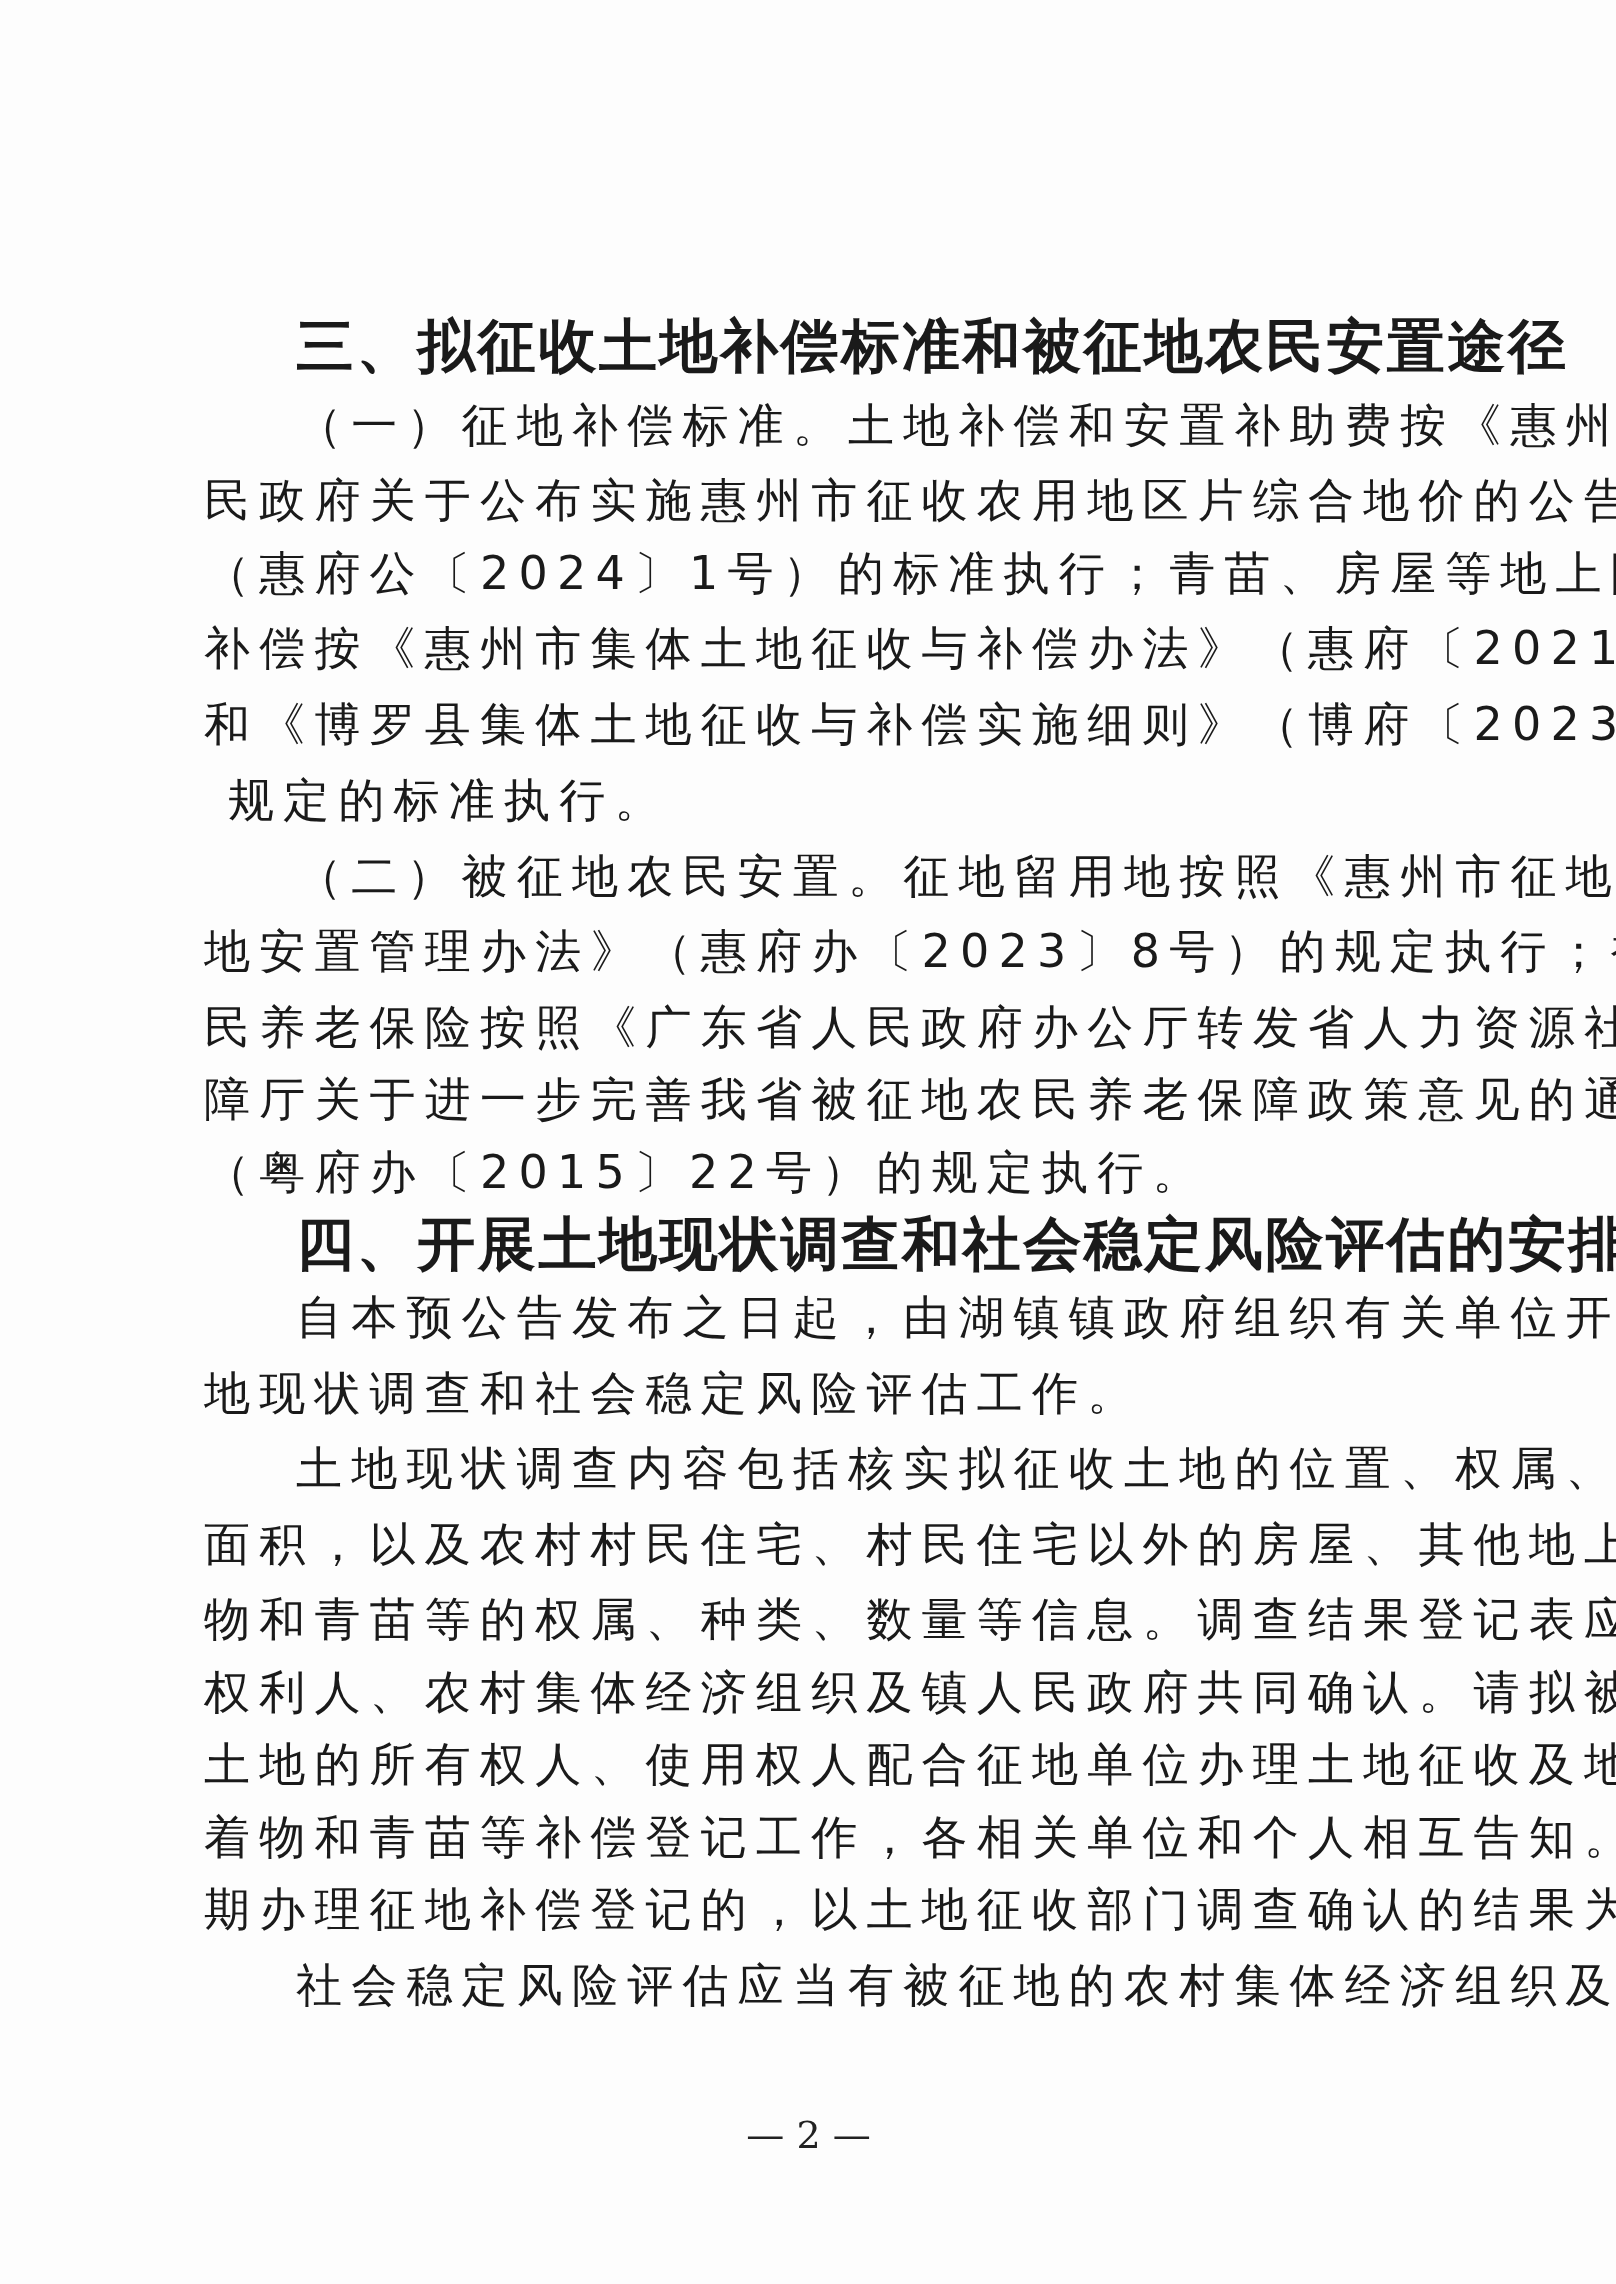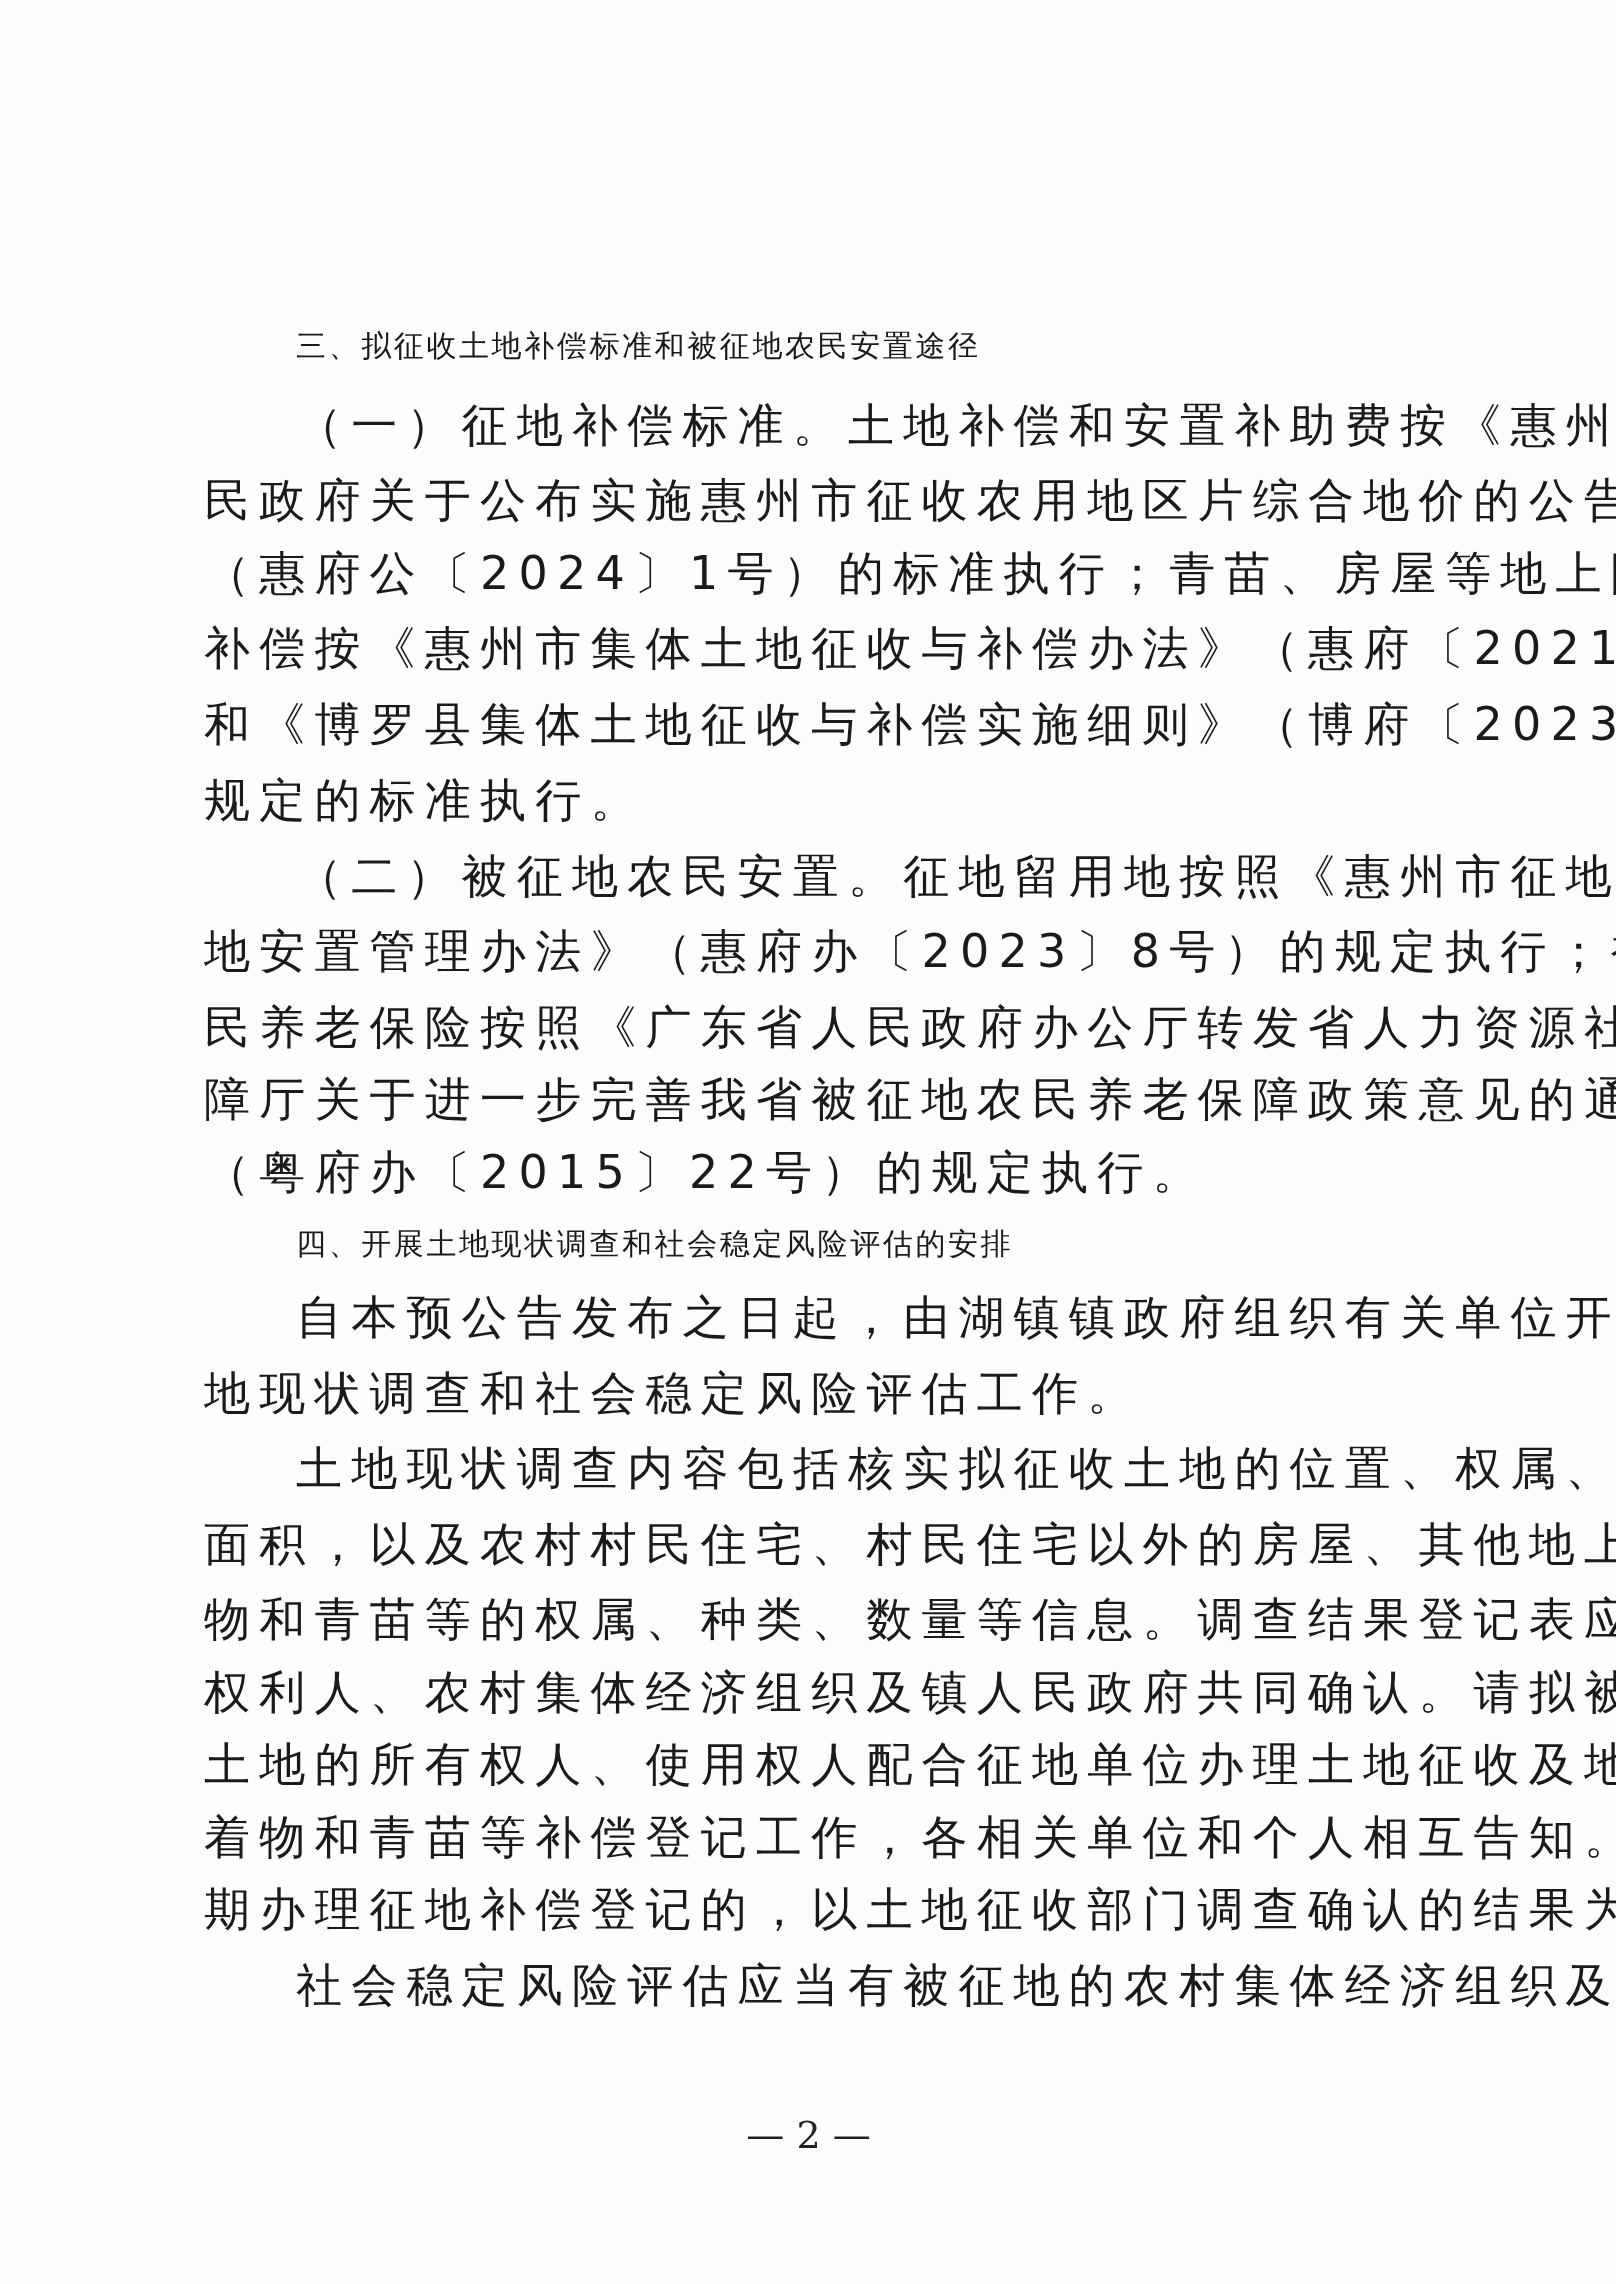--- a/index.html
+++ b/index.html
@@ -32,23 +32,23 @@
     white-space: nowrap;
     letter-spacing: 9.2px;
     overflow: visible;
   }
   .line.just {
     text-align: justify;
     text-align-last: justify;
   }
   .indent { left: 296px; width: 1132px; }
   .heading {
-    font-weight: normal;
+    font-weight: bold;
     letter-spacing: 2.6px;
-    font-size: 30px;
+    font-size: 58px;
   }
   .footer {
     position: absolute;
     left: 0;
     width: 1617px;
     top: 2113px;
     text-align: center;
     font-family: "DejaVu Serif", "Liberation Serif", serif;
     font-size: 38px;
     color: #222;
@@ -59,21 +59,21 @@
 
 <div class="page">
 
   <div class="line indent heading" style="top:313px;">三、拟征收土地补偿标准和被征地农民安置途径</div>
 
   <div class="line indent just" style="top:392px;">（一）征地补偿标准。土地补偿和安置补助费按《惠州市人</div>
   <div class="line just" style="top:467px;">民政府关于公布实施惠州市征收农用地区片综合地价的公告》</div>
   <div class="line just" style="top:540px;">（惠府公〔2024〕1号）的标准执行；青苗、房屋等地上附着物</div>
   <div class="line just" style="top:615px;">补偿按《惠州市集体土地征收与补偿办法》（惠府〔2021〕27号）</div>
   <div class="line just" style="top:691px;">和《博罗县集体土地征收与补偿实施细则》（博府〔2023〕19号）</div>
-  <div class="line" style="top:767px;">规定的标准执行。</div>
+  <div class="line" style="top:767px;margin-left:24px;">规定的标准执行。</div>
 
   <div class="line indent just" style="top:843px;">（二）被征地农民安置。征地留用地按照《惠州市征地留用</div>
   <div class="line just" style="top:918px;">地安置管理办法》（惠府办〔2023〕8号）的规定执行；被征地农</div>
   <div class="line just" style="top:994px;">民养老保险按照《广东省人民政府办公厅转发省人力资源社会保</div>
   <div class="line just" style="top:1066px;">障厅关于进一步完善我省被征地农民养老保障政策意见的通知》</div>
   <div class="line" style="top:1139px;">（粤府办〔2015〕22号）的规定执行。</div>
 
   <div class="line indent heading" style="top:1211px;">四、开展土地现状调查和社会稳定风险评估的安排</div>
 
   <div class="line indent just" style="top:1284px;">自本预公告发布之日起，由湖镇镇政府组织有关单位开展土</div>

